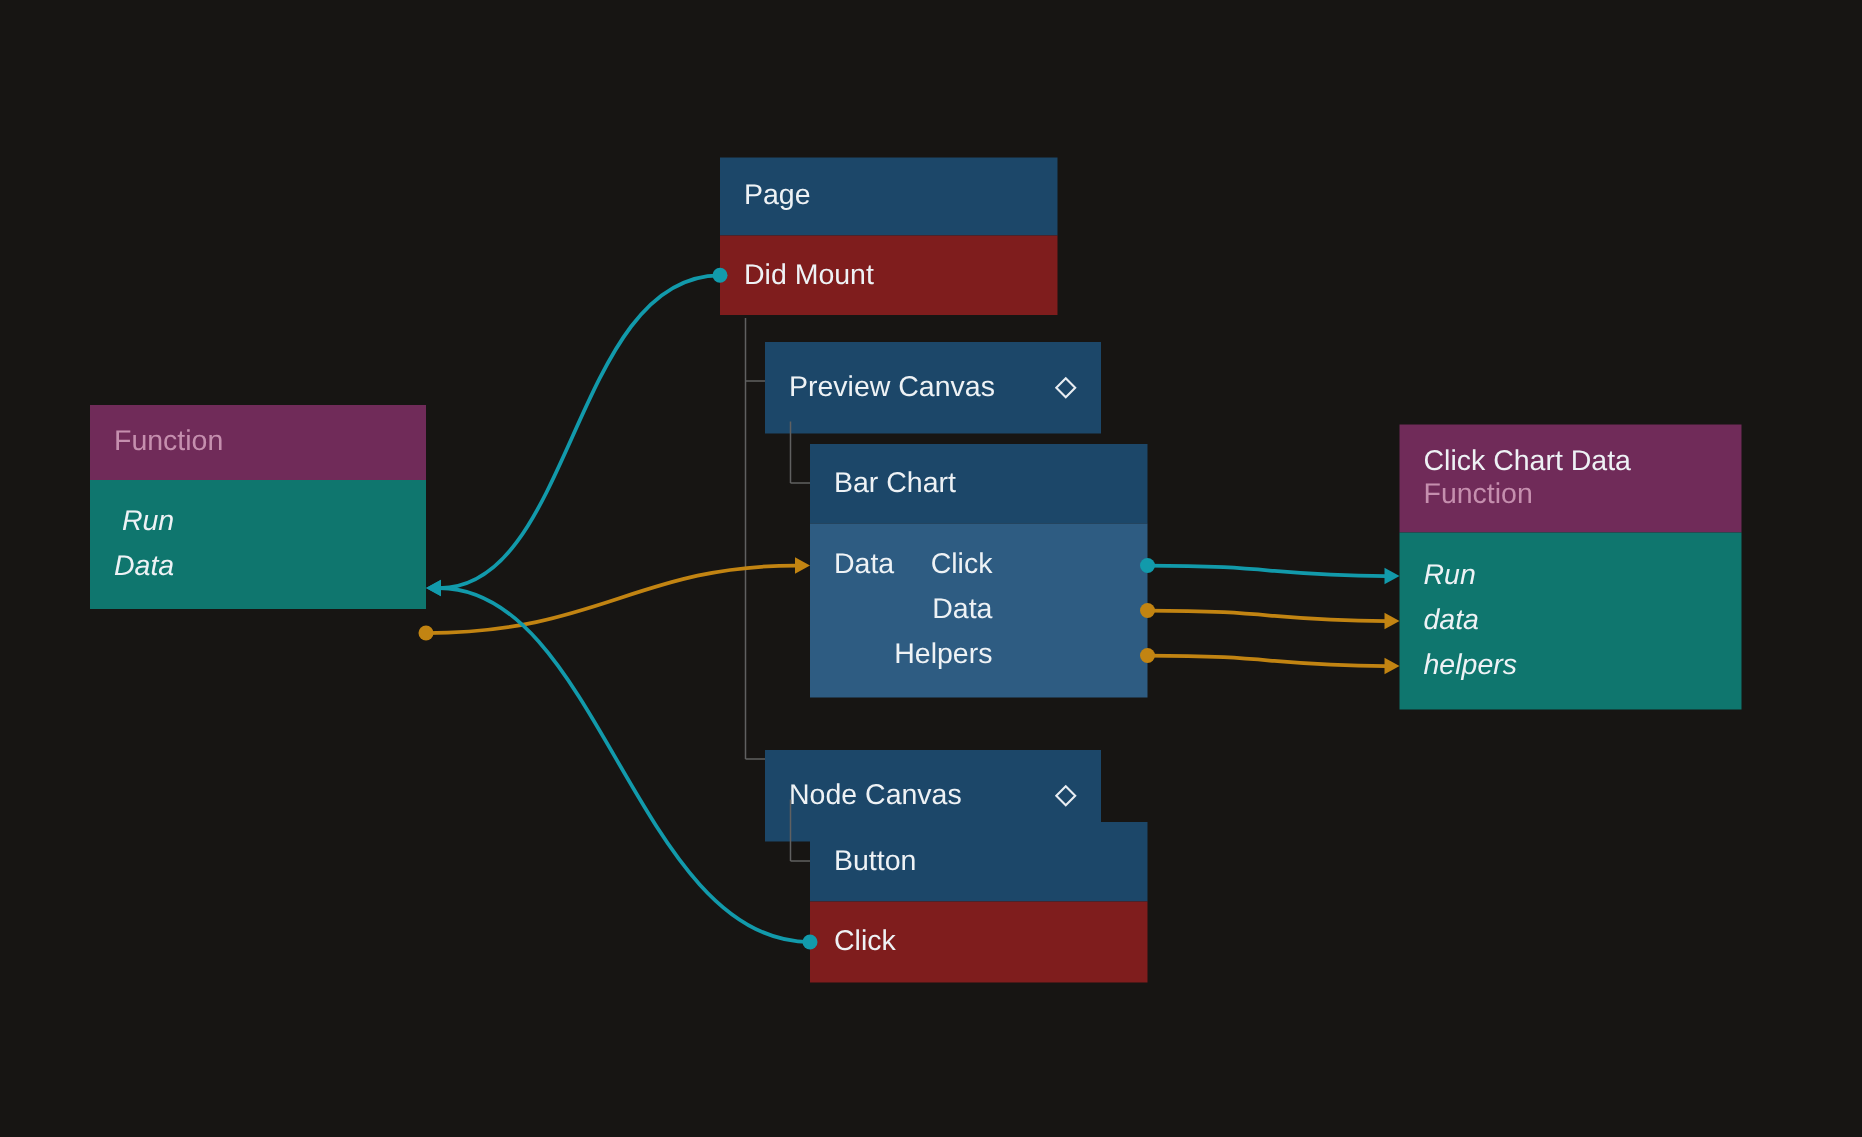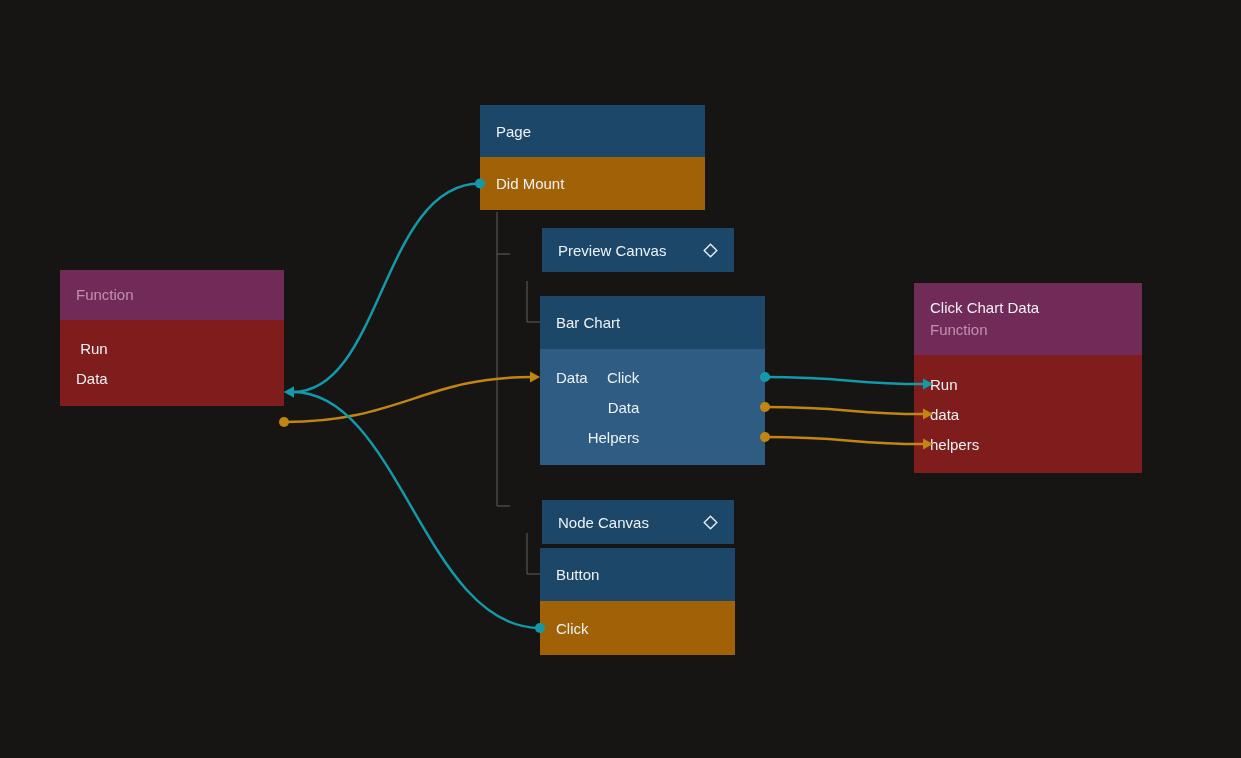--- a/index.html
+++ b/index.html
@@ -4,65 +4,65 @@
 <style>
   * { margin:0; padding:0; box-sizing:border-box; }
   html, body {
     width:1241px; height:758px;
     background:#171513;
     overflow:hidden;
     font-family:"Liberation Sans", sans-serif;
   }
   .graph { position:relative; width:1241px; height:758px; }
 
-  .node { position:absolute; color:#eef2f5; font-size:15px;border-radius:10px; }
+  .node { position:absolute; color:#eef2f5; font-size:19px;border-radius:10px; }
 
   
   .node .hdr {
     display:flex; align-items:center; justify-content:space-between;
     padding:0 16px;
   }
   .blue .hdr { background:#1c4769; height:52px; }
   .blue.tall-hdr .hdr { height:53px;text-align:right; }
-  .blue.hdr-only .hdr { height:44px;margin-left:32px; }
+  .blue.hdr-only .hdr { height:61px; }
   .sig-row {
-    background:#a16207; height:53px;
+    background:#7f1d1d; height:53px;
     display:flex; align-items:center; padding:0 16px;
   }
   #node-button .sig-row { height:54px; }
 
   
   .ports-body {
     display:flex; 
     padding:13px 16px;
   }
   .blue .ports-body { background:#2e5c82; }
-  .purple .ports-body { background:#7f1d1d; }
+  .purple .ports-body { background:#0f766e;font-style:italic; }
   .col { display:flex; flex-direction:column; }
   .col.right { align-items:flex-end; }
   .port { height:30px; display:flex; align-items:center; }
 
   
   .purple .hdr {
     background:#702b59; height:auto;
     flex-direction:column; align-items:flex-start; justify-content:flex-start;
     padding:14px 16px;
   }
   .purple .title { line-height:22px; }
   #node-generate .title { max-width:140px; }
   .subtitle { color:#c58fae; line-height:22px; }
 
   
   #node-page        { left:480px; top:105px; width:225px; }
   #node-preview     { left:510px; top:228px; width:224px; }
   #node-barchart    { left:540px; top:296px; width:225px; }
   #node-nodecanvas  { left:510px; top:500px; width:224px; }
-  #node-button      { left:540px; top:548px; width:195px; }
+  #node-button      { left:540px; top:548px; width:225px; }
   #node-generate    { left:60px;  top:270px; width:224px; }
-  #node-clickchart  { left:914px; top:283px; width:228px; }
+  #node-clickchart  { left:933px; top:283px; width:228px; }
   #node-clickchart .ports-body { padding:14px 16px; }
 
   .diamond { display:flex; align-items:center; }
 
   #wires {
     position:absolute; left:0; top:0; width:1241px; height:758px;
     pointer-events:none; z-index:10;
   }
 </style>
 </head>

